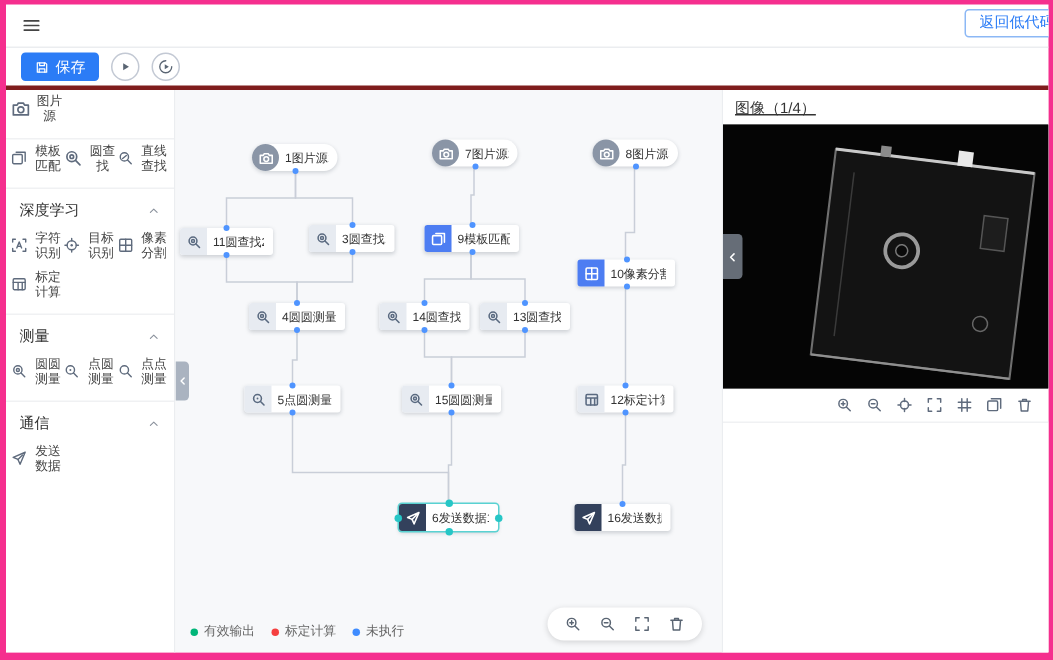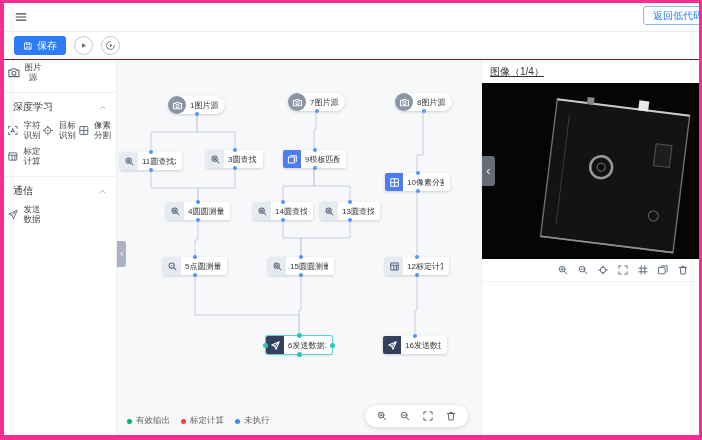--- a/index.html
+++ b/index.html
@@ -14,21 +14,21 @@
   
   .topbar { height:29px; border-bottom:1px solid #ebedf0; display:flex; align-items:center;
             padding:0 8px; position:relative; flex:0 0 auto; }
   .menu-btn { border:none; background:none; color:#444; cursor:pointer; padding:2px; }
   .menu-btn svg { width:14px; height:14px; }
   .back-btn { position:absolute; right:-14px; top:3px; height:19px; line-height:17px; padding:0 9px;
               font-size:10px; color:#2b7cf6; background:#fff; border:1px solid #8cb8f5; border-radius:3px;
               white-space:nowrap; cursor:pointer; }
 
   
-  .toolbar { height:28px; border-bottom:1px solid #7f1d1d; display:flex; align-items:center;
+  .toolbar { height:28px; border-bottom:3px solid #7f1d1d; display:flex; align-items:center;
              gap:8px; padding:0 10px; flex:0 0 auto; }
   .save-btn { height:19px; background:#2b7cf6; color:#fff; border:none; border-radius:3px;
               font-size:10px; display:inline-flex; align-items:center; gap:4px; padding:0 9px; cursor:pointer; }
   .save-btn svg { width:10px; height:10px; }
   .circle-btn { width:19px; height:19px; border-radius:50%; border:1px solid #c3c9d4; background:#fff;
                 color:#5a6573; display:inline-flex; align-items:center; justify-content:center; padding:0; cursor:pointer; }
   .circle-btn svg { width:11px; height:11px; }
 
   
   .main { flex:1; display:flex; min-height:0; }
@@ -238,20 +238,40 @@
           <div class="tool">
             <svg class="ic">
                 <use href="#i-cam"></use>
               </svg>
             <span>图片源</span>
           </div>
         </div>
       </div>
 
       <div class="sec">
+        <div class="sec-items">
+          <div class="tool">
+            <svg class="ic">
+                <use href="#i-imgs"></use>
+              </svg>
+            <span>模板匹配</span>
+          </div>
+          <div class="tool">
+            <svg class="ic">
+                <use href="#i-mag-c"></use>
+              </svg>
+            <span>圆查找</span>
+          </div>
+          <div class="tool">
+            <svg class="ic">
+                <use href="#i-mag-line"></use>
+              </svg>
+            <span>直线查找</span>
+          </div>
+        </div>
       </div>
 
       <div class="sec">
         <div class="sec-head">
           <span>深度学习</span>
           <svg class="ic">
               <use href="#i-chev-up"></use>
             </svg>
         </div>
         <div class="sec-items">
@@ -275,20 +295,48 @@
           </div>
           <div class="tool">
             <svg class="ic">
                 <use href="#i-table"></use>
               </svg>
             <span>标定计算</span>
           </div>
         </div>
       </div>
 
+      <div class="sec">
+        <div class="sec-head">
+          <span>测量</span>
+          <svg class="ic">
+              <use href="#i-chev-up"></use>
+            </svg>
+        </div>
+        <div class="sec-items">
+          <div class="tool">
+            <svg class="ic">
+                <use href="#i-mag-c"></use>
+              </svg>
+            <span>圆圆测量</span>
+          </div>
+          <div class="tool">
+            <svg class="ic">
+                <use href="#i-mag-dot"></use>
+              </svg>
+            <span>点圆测量</span>
+          </div>
+          <div class="tool">
+            <svg class="ic">
+                <use href="#i-mag"></use>
+              </svg>
+            <span>点点测量</span>
+          </div>
+        </div>
+      </div>
 
       <div class="sec">
         <div class="sec-head">
           <span>通信</span>
           <svg class="ic">
               <use href="#i-chev-up"></use>
             </svg>
         </div>
         <div class="sec-items" style="border-bottom:none;">
           <div class="tool">

